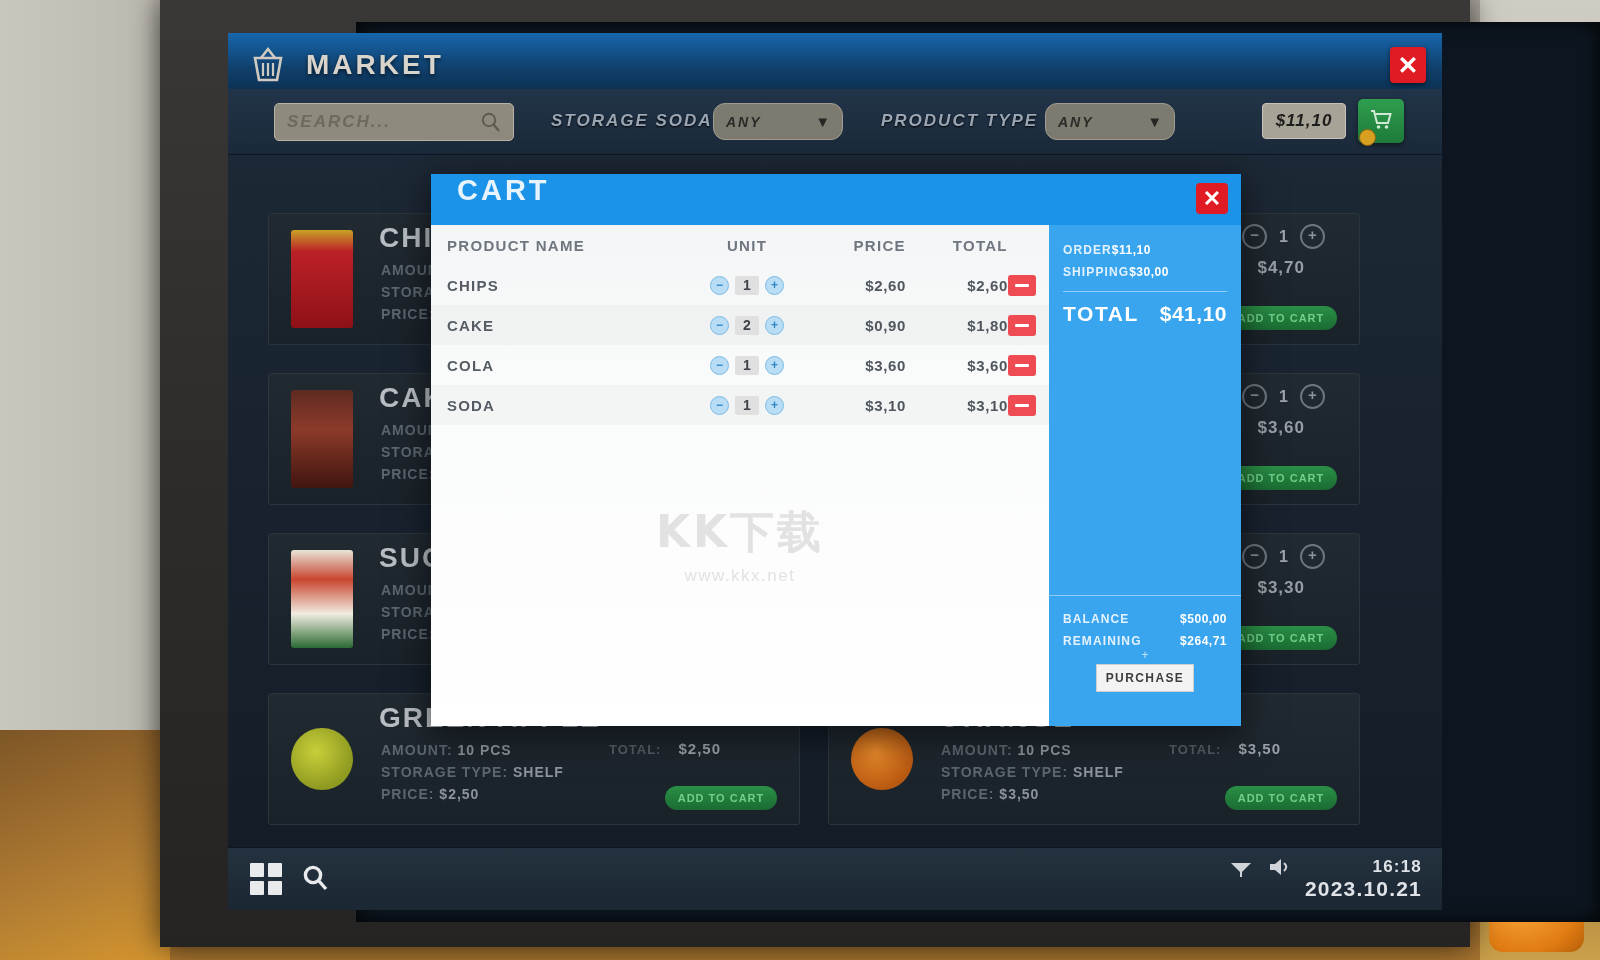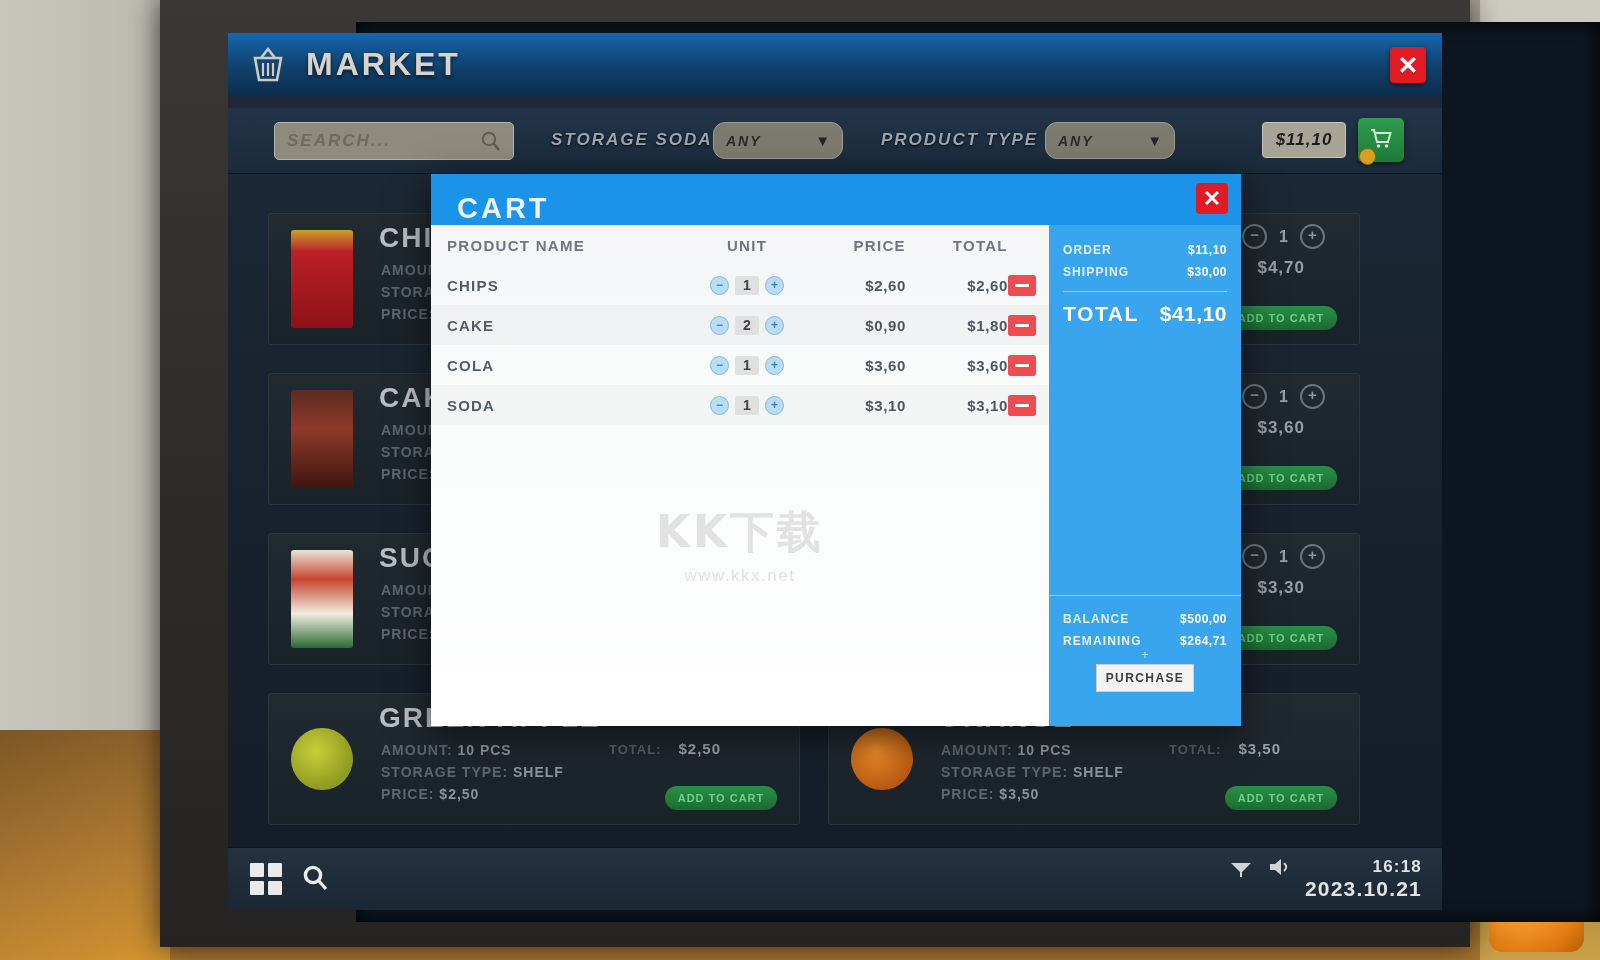--- a/index.html
+++ b/index.html
@@ -40,29 +40,29 @@
   .screen{position:absolute;left:228px;top:33px;width:1214px;height:877px;
     background:linear-gradient(180deg,#1e2a38 0%,#18222e 55%,#141c26 100%);
     overflow:hidden;}
 
   
   .market-titlebar{position:absolute;left:0;top:0;width:1214px;height:63px;
     background:linear-gradient(180deg,#1766ad 0%,#10416d 55%,#0c2d4d 100%);
     display:flex;align-items:center;}
   .basket-icon{margin-left:20px;width:40px;height:38px;position:relative;}
   .basket-icon svg{display:block;}
-  .market-title{margin-left:18px;color:#d8d4cb;font-size:32px;font-weight:700;
+  .market-title{margin-left:18px;color:#d8d4cb;font-size:28px;font-weight:700;
     letter-spacing:3px;text-shadow:0 2px 4px rgba(0,0,0,.6);}
   .close-x{position:absolute;right:16px;top:14px;width:36px;height:36px;
     background:#e01b24;border-radius:4px;color:#fff;font-size:25px;font-weight:700;
     display:flex;align-items:center;justify-content:center;
     box-shadow:0 2px 5px rgba(0,0,0,.55);}
 
   
-  .filterbar{position:absolute;left:0;top:75px;width:1214px;height:65px;
+  .filterbar{position:absolute;left:0;top:56px;width:1214px;height:65px;
     background:linear-gradient(180deg,#223449 0%,#1b2a3a 100%);
     border-bottom:1px solid #0c1622;}
   .search-box{position:absolute;left:46px;top:14px;width:238px;height:36px;
     background:#8e8a7d;border:1px solid #b6b2a5;border-radius:5px;
     display:flex;align-items:center;}
   .search-placeholder{margin-left:12px;color:#6d6a5e;font-size:17px;
     letter-spacing:2px;font-style:italic;font-weight:700;}
   .search-ico{position:absolute;right:10px;top:6px;opacity:.75;}
   .flabel{position:absolute;top:22px;color:#9aa6b4;font-size:17px;font-weight:700;
     letter-spacing:2px;font-style:italic;text-shadow:0 1px 2px #000;}
@@ -110,21 +110,21 @@
   .card .qtytot{position:absolute;right:54px;top:44px;color:#979ea5;font-size:17px;
     font-weight:700;letter-spacing:1px;}
   .addcart{position:absolute;right:22px;bottom:14px;width:112px;height:24px;
     background:linear-gradient(180deg,#2a8f46,#1b6b33);border-radius:12px;
     color:#6fd189;font-size:11px;font-weight:700;letter-spacing:1px;
     display:flex;align-items:center;justify-content:center;}
 
   
   .modal{position:absolute;left:203px;top:141px;width:810px;height:552px;
     background:#fff;box-shadow:0 8px 34px rgba(0,0,0,.6);}
-  .modal-title{height:51px;background:#1a93e8;display:flex;align-items:flex-end;position:relative;}
+  .modal-title{height:51px;background:#1a93e8;display:flex;align-items:flex-start;position:relative;}
   .modal-title .t{margin-left:26px;color:#e8f4fd;font-size:29px;font-weight:700;letter-spacing:3px;}
   .modal-close{position:absolute;right:13px;top:9px;width:32px;height:31px;
     background:#e01b24;border-radius:4px;color:#fff;font-size:22px;font-weight:700;
     display:flex;align-items:center;justify-content:center;}
   .modal-body{position:absolute;left:0;top:51px;width:810px;height:501px;}
   .table-pane{position:absolute;left:0;top:0;width:618px;height:501px;
     background:linear-gradient(180deg,#f4f5f6 0%,#fafbfb 35%,#ffffff 100%);}
   .th-row{display:flex;height:40px;align-items:center;}
   .th{color:#6f7680;font-size:15px;font-weight:700;letter-spacing:1.3px;}
   .c-name{width:252px;padding-left:16px;}
@@ -141,21 +141,21 @@
     display:flex;align-items:center;justify-content:center;color:#2f86c9;font-size:12px;
     font-weight:700;line-height:1;}
   .unit-val{min-width:24px;height:19px;background:#e0e0e0;border-radius:2px;color:#3d4349;
     font-size:14px;font-weight:700;display:flex;align-items:center;justify-content:center;}
   .del-btn{width:28px;height:21px;background:#ef4b52;border-radius:3px;
     display:flex;align-items:center;justify-content:center;}
   .del-btn i{display:block;width:14px;height:3px;background:#fff;border-radius:1px;}
 
   .summary{position:absolute;right:0;top:0;width:192px;height:501px;background:#3aa5ef;}
   .sum-top{padding:14px 14px 0 14px;}
-  .sum-line{display:flex;justify-content:space-between;align-items:center;height:22px;}
+  .sum-line{display:flex;align-items:center;height:22px;}
   .sum-k{color:#e3f2fd;font-size:12px;font-weight:700;letter-spacing:1.1px;}
   .sum-v{color:#ffffff;font-size:12px;font-weight:700;letter-spacing:.5px;}
   .sum-div{margin:8px 0 0 0;height:1px;background:rgba(255,255,255,.45);}
   .tot-line{display:flex;justify-content:space-between;align-items:center;
     padding:10px 14px 0 14px;}
   .tot-k{color:#fff;font-size:21px;font-weight:700;letter-spacing:1.6px;}
   .tot-v{color:#fff;font-size:21px;font-weight:700;letter-spacing:.5px;}
   .sum-bottom{position:absolute;left:0;bottom:0;width:192px;height:131px;
     border-top:1px solid rgba(255,255,255,.45);padding-top:12px;box-sizing:border-box;}
   .bal-line{display:flex;justify-content:space-between;align-items:center;

